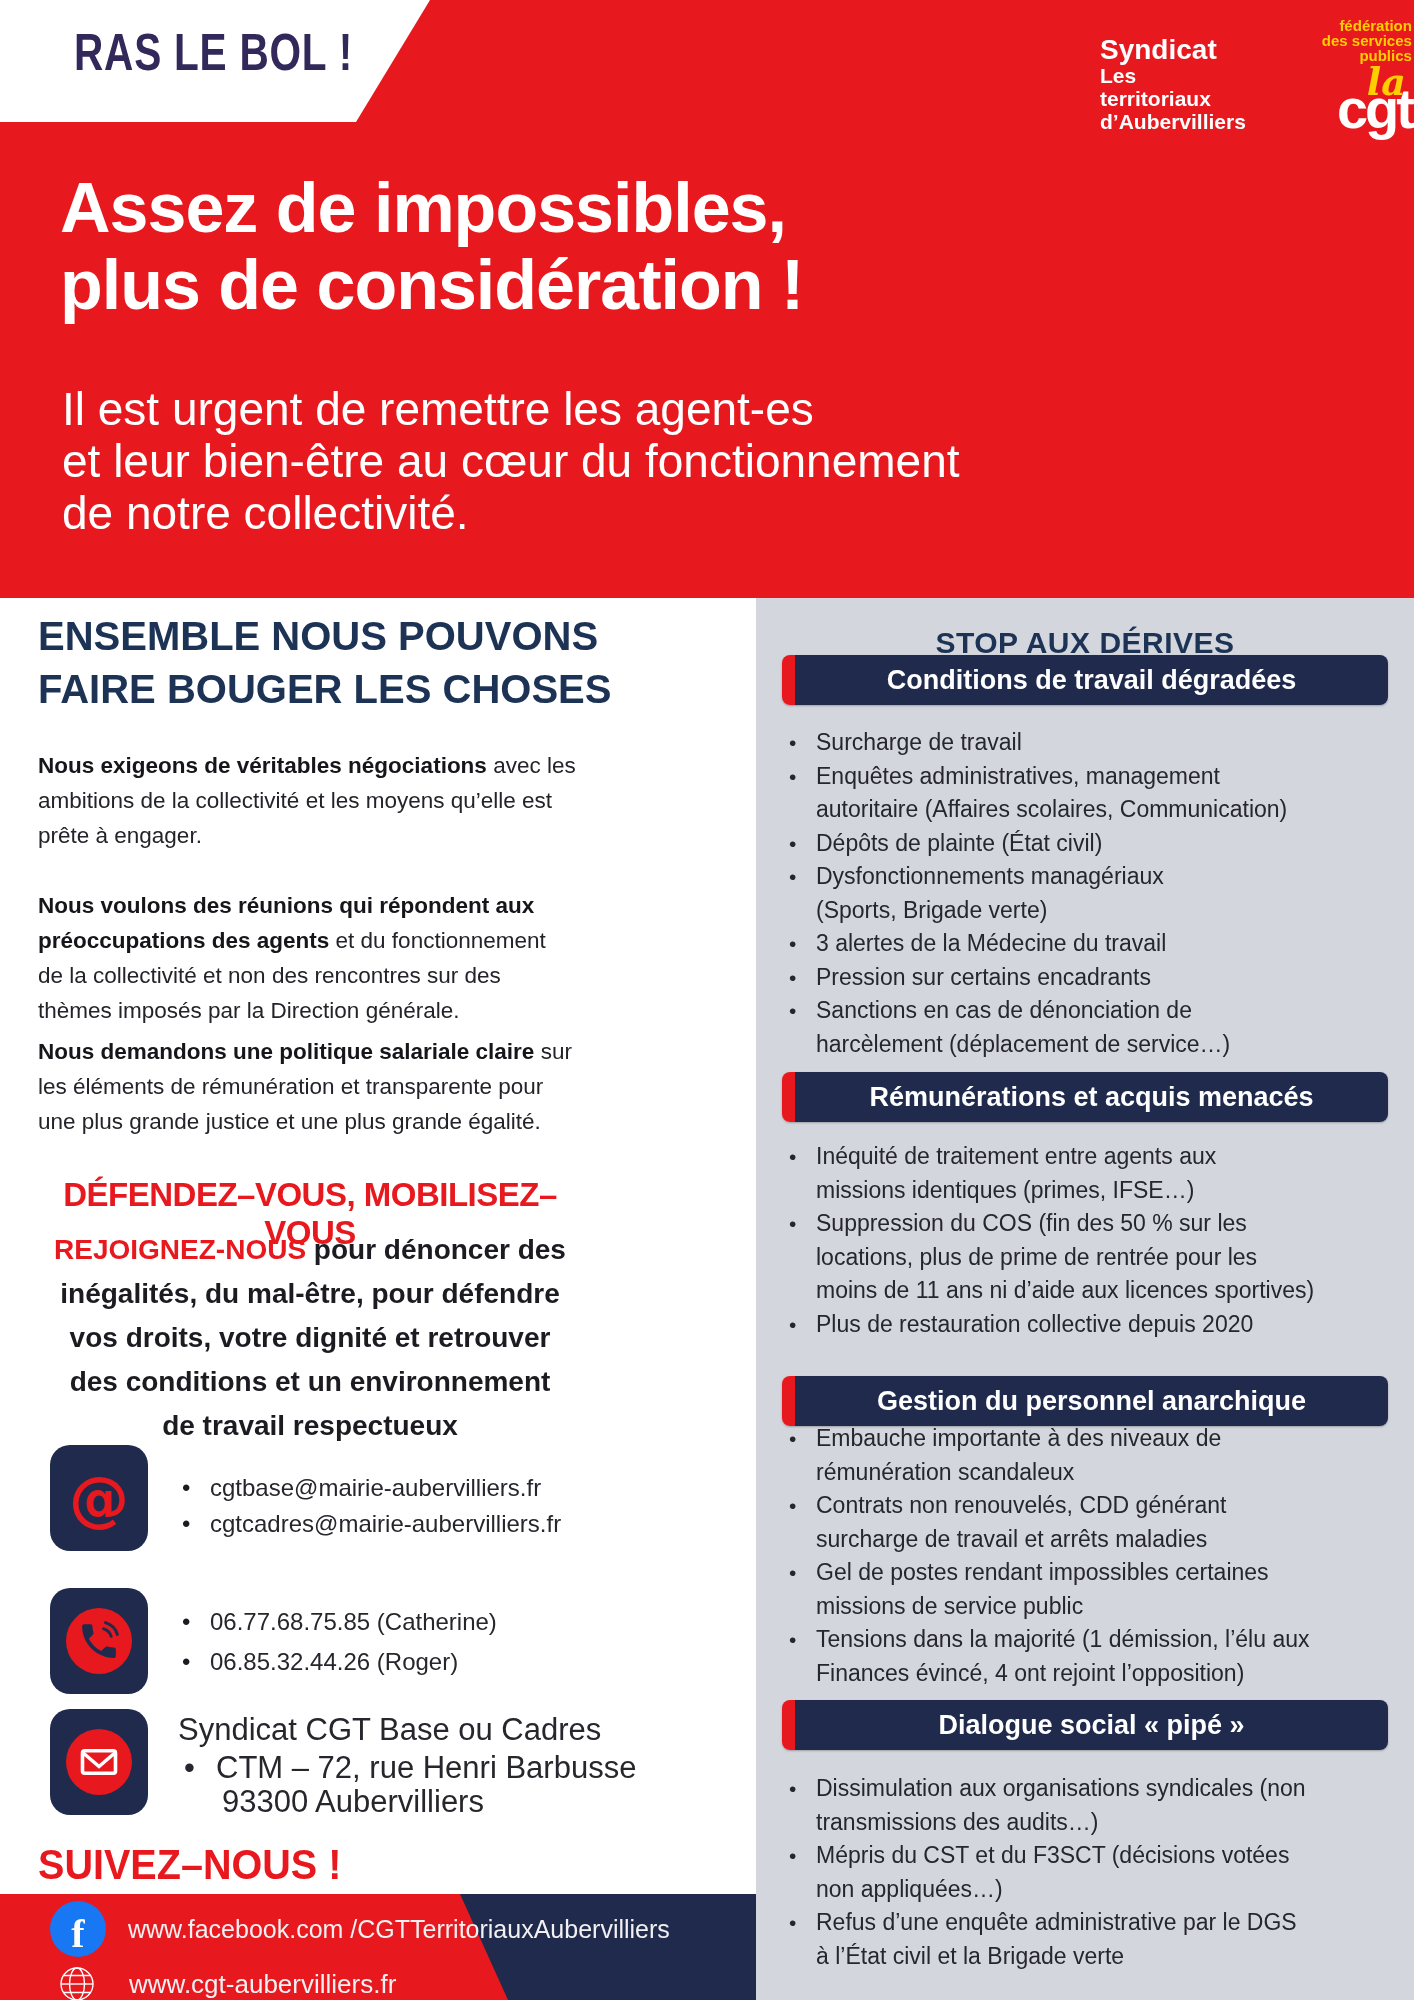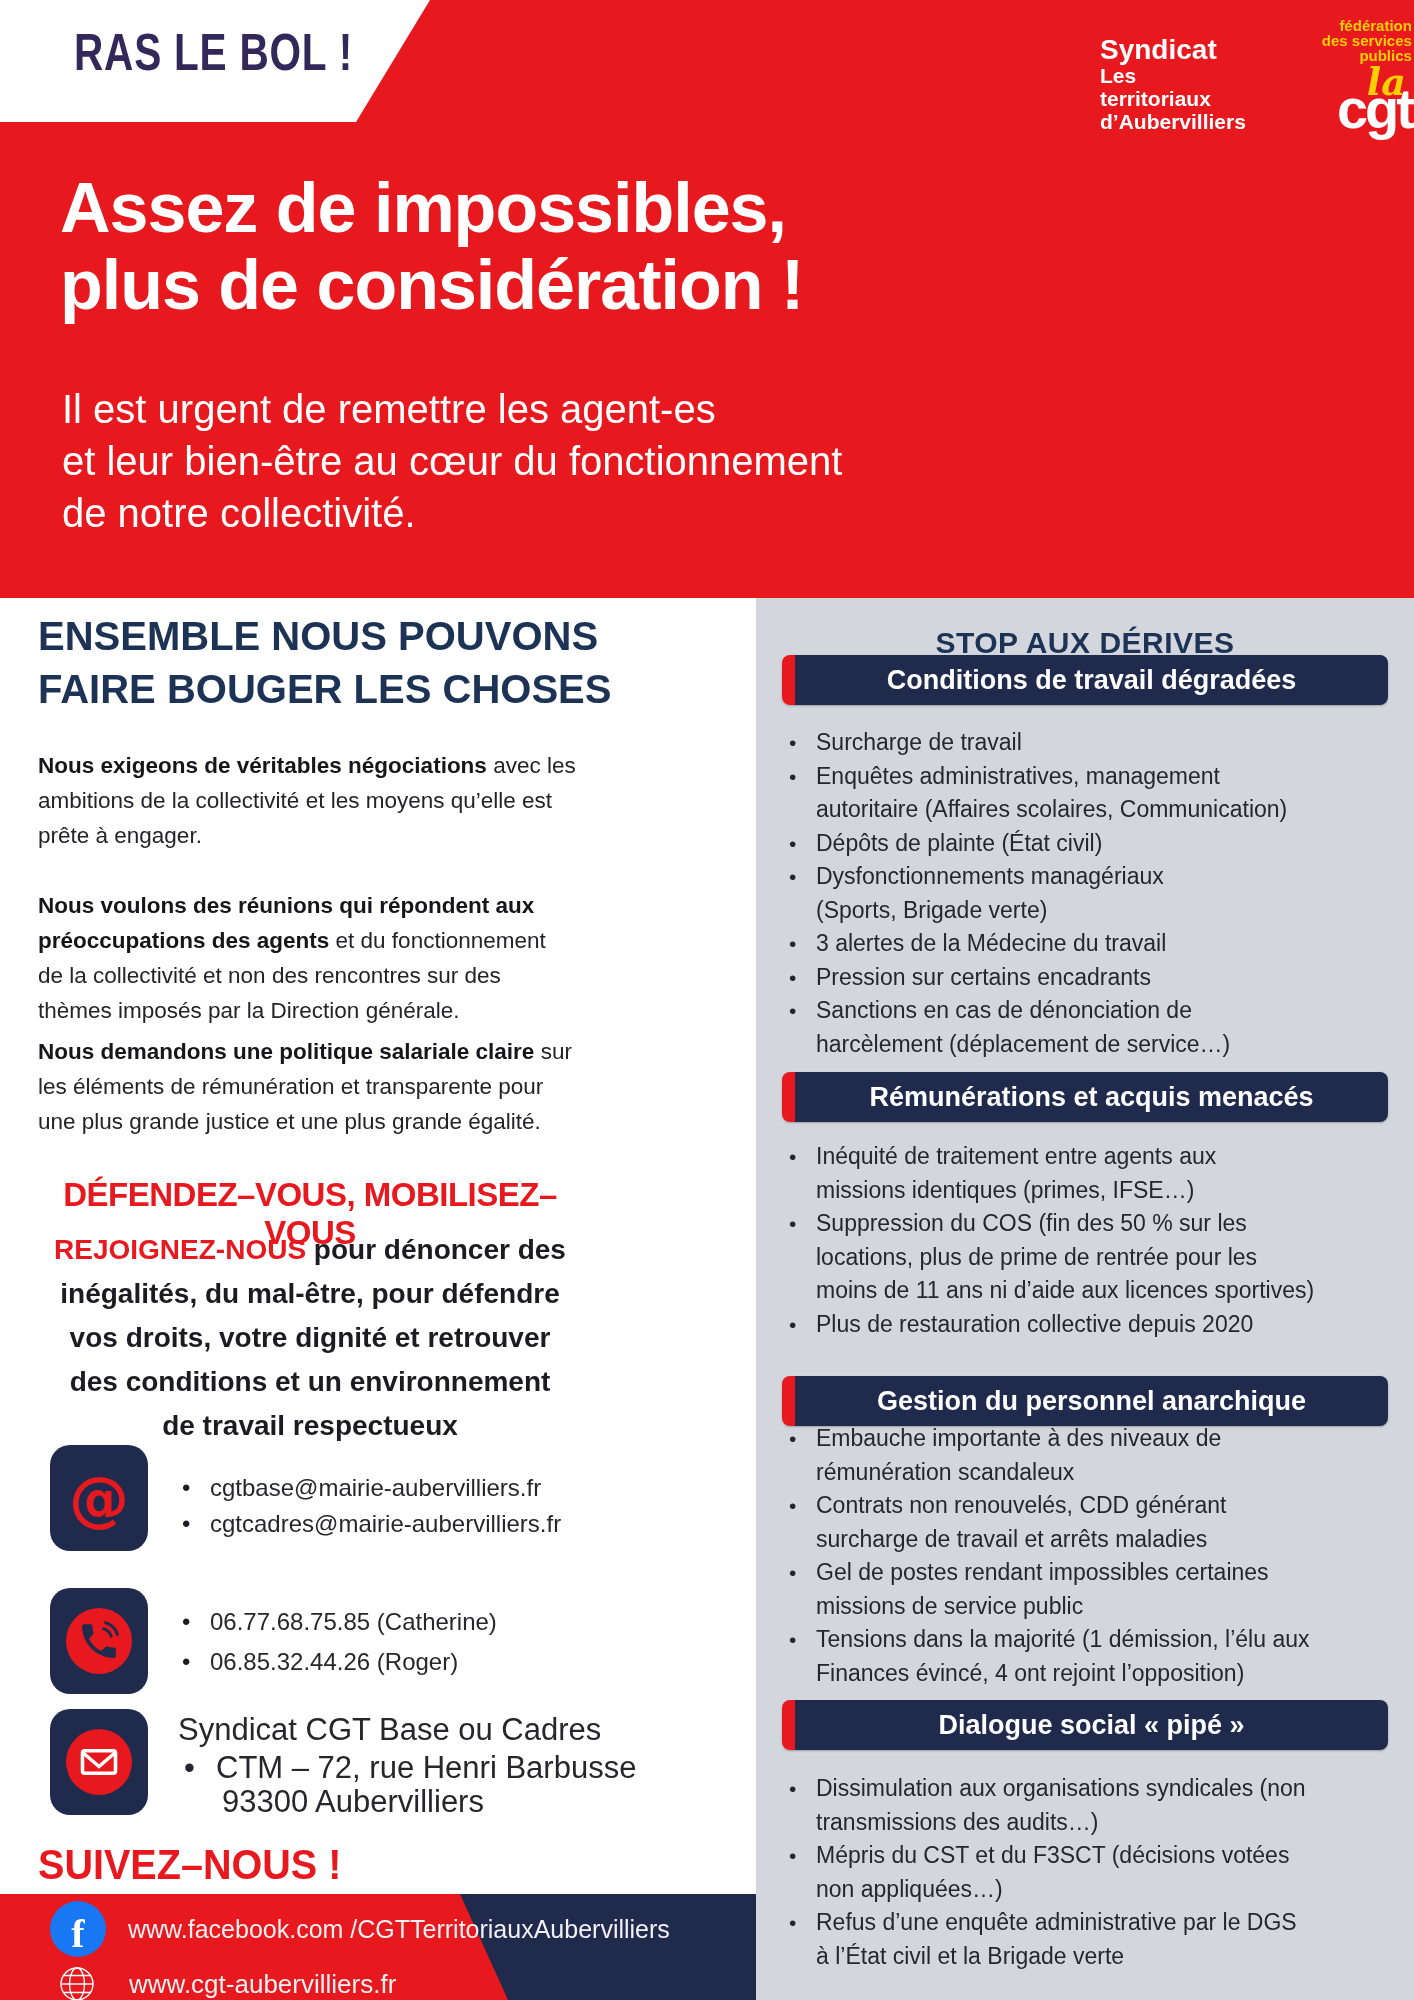--- a/index.html
+++ b/index.html
@@ -20,21 +20,21 @@
   .logo-syndicat{font-size:28px;font-weight:800;line-height:1;margin-bottom:0;}
   .logo-sub{font-size:21px;font-weight:700;line-height:23px;}
   .cgt-logo{width:158px;text-align:right;border-right:3px solid #fff;padding-right:9px;padding-bottom:2px;}
   .fed-list{list-style:none;}
   .fed-list li{font-size:15px;font-weight:700;color:var(--yellow);line-height:15px;text-align:right;}
   .la-script{font-family:"DejaVu Serif",serif;font-style:italic;font-size:38px;font-weight:700;
     color:var(--yellow);line-height:30px;margin:4px 6px -10px 0;}
   .cgt-word{font-size:56px;font-weight:800;color:#fff;line-height:44px;letter-spacing:-3px;}
   .hero-title{position:absolute;left:60px;top:170px;color:#fff;font-size:70px;font-weight:800;
     line-height:77px;letter-spacing:-1px;}
-  .hero-sub{position:absolute;left:62px;top:383px;color:#fff;font-size:40px;font-weight:400;line-height:52px;}
+  .hero-sub{position:absolute;left:62px;top:383px;color:#fff;font-size:46px;font-weight:400;line-height:52px;}
 
   
   .h2{position:absolute;left:38px;top:610px;font-size:40px;font-weight:800;line-height:53px;color:var(--navy-text);}
   .para{position:absolute;left:38px;width:565px;font-size:22.5px;line-height:35px;color:var(--ink);white-space:pre-line;}
   .para b{color:#15151a;}
   .p1{top:748px;} .p2{top:888px;} .p3{top:1034px;}
   .cta-h{position:absolute;left:18px;top:1176px;width:584px;text-align:center;font-size:33px;
     font-weight:800;color:var(--red);letter-spacing:-0.5px;}
   .cta-p{position:absolute;left:28px;top:1228px;width:564px;text-align:center;font-size:28px;
     font-weight:700;line-height:44px;color:#1b1b21;white-space:pre-line;}

